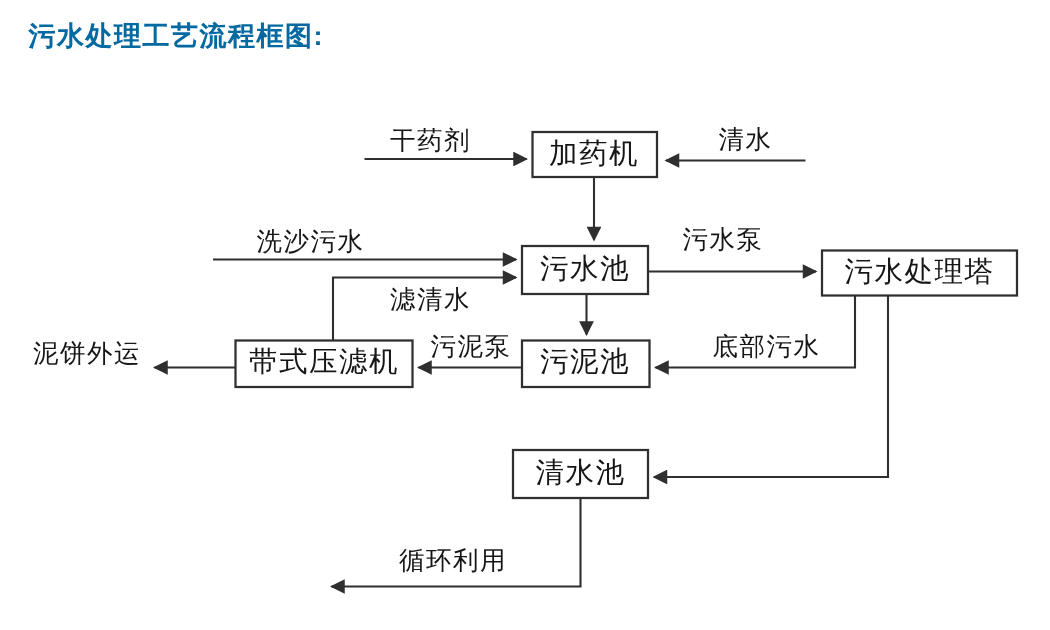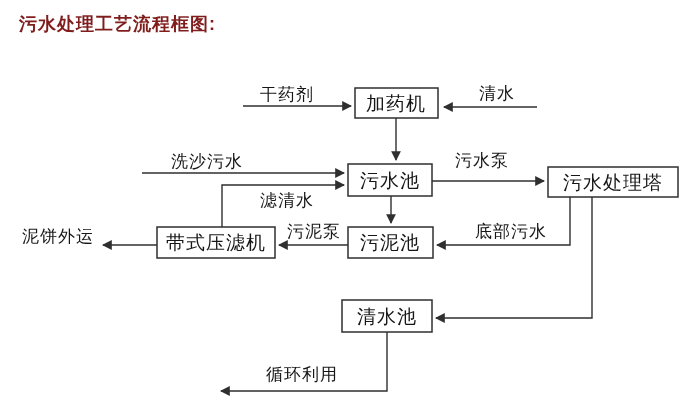--- a/index.html
+++ b/index.html
@@ -14,21 +14,21 @@
     height: 420px;
     background: #ffffff;
     overflow: hidden;
   }
   .page-title {
     position: absolute;
     left: 19px;
     top: 12px;
     font-size: 18px;
     font-weight: bold;
-    color: #7f1d1d;
+    color: #0369a1;
     letter-spacing: 1px;
     white-space: nowrap;
   }
   svg.flow {
     position: absolute;
     left: 0;
     top: 0;
   }
   .node-rect {
     fill: #ffffff;

